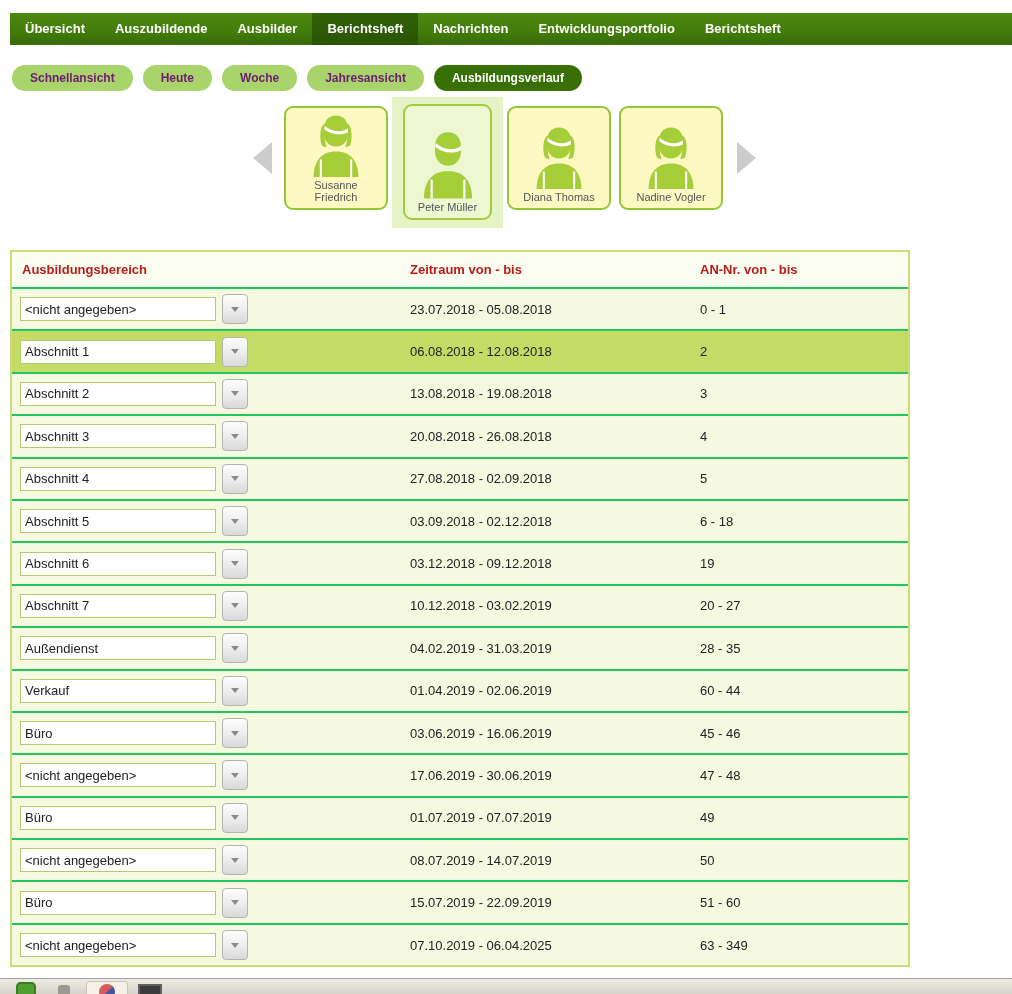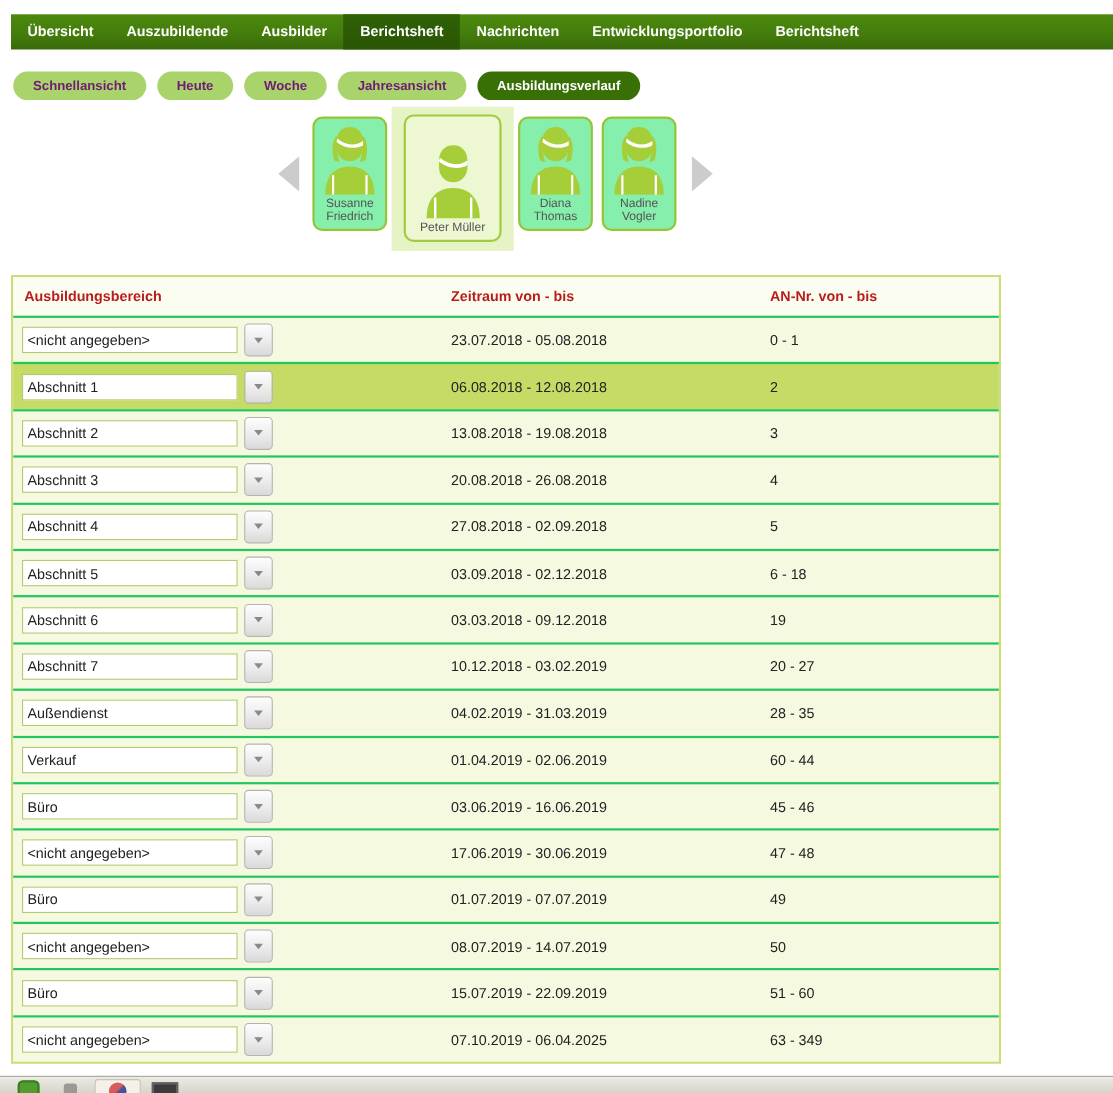--- a/index.html
+++ b/index.html
@@ -20,21 +20,21 @@
   .pill.is-active { background:#387006; color:#ffffff; }
 
   
   .carousel { position:absolute; left:253px; top:97px; display:flex; align-items:flex-start; }
   .car-arrow { width:0; height:0; border-top:16px solid transparent; border-bottom:16px solid transparent;
                margin-top:45px; cursor:pointer; }
   .car-arrow.prev { border-right:19px solid #ccc; margin-right:8px; }
   .car-arrow.next { border-left:19px solid #ccc; margin-left:10px; }
   .person-wrap { padding:9px 4px 0 4px; }
   .person-wrap.is-selected { padding:7px 11px 8px; background:#e6f3c4; }
-  .person-card { width:68px; height:104px; background:#86efac; border:2px solid #95c537; border-radius:9px;
+  .person-card { width:104px; height:104px; background:#fef9c3; border:2px solid #95c537; border-radius:9px;
                  display:flex; flex-direction:column; align-items:center; justify-content:flex-end;
                  padding-bottom:5px; cursor:pointer; }
   .person-wrap.is-selected .person-card { width:89px; height:116px; background:#edf7d2; border-color:#a2cb42; }
   .avatar { width:58px; height:64px; margin-bottom:2px; flex:0 0 auto; }
   .person-wrap.is-selected .avatar { width:62px; height:70px; }
   .hair-l, .hair-r { display:none; }
   .person-wrap.is-female .hair-l, .person-wrap.is-female .hair-r { display:block; }
   .person-name { font-size:11px; line-height:12px; color:#555; text-align:center; max-width:80px; }
 
   
@@ -228,21 +228,21 @@
           <div class="col2">03.09.2018 - 02.12.2018</div>
           <div class="col3">6 - 18</div>
         </div>
         <div class="trow">
           <div class="col1">
             <input class="combo-input" type="text" readonly="" value="Abschnitt 6" style="">
             <div class="combo-btn">
               <span class="dd-arrow"></span>
             </div>
           </div>
-          <div class="col2">03.03.2018 - 09.12.2018</div>
+          <div class="col2">03.12.2018 - 09.12.2018</div>
           <div class="col3">19</div>
         </div>
         <div class="trow">
           <div class="col1">
             <input class="combo-input" type="text" readonly="" value="Abschnitt 7" style="">
             <div class="combo-btn">
               <span class="dd-arrow"></span>
             </div>
           </div>
           <div class="col2">10.12.2018 - 03.02.2019</div>

